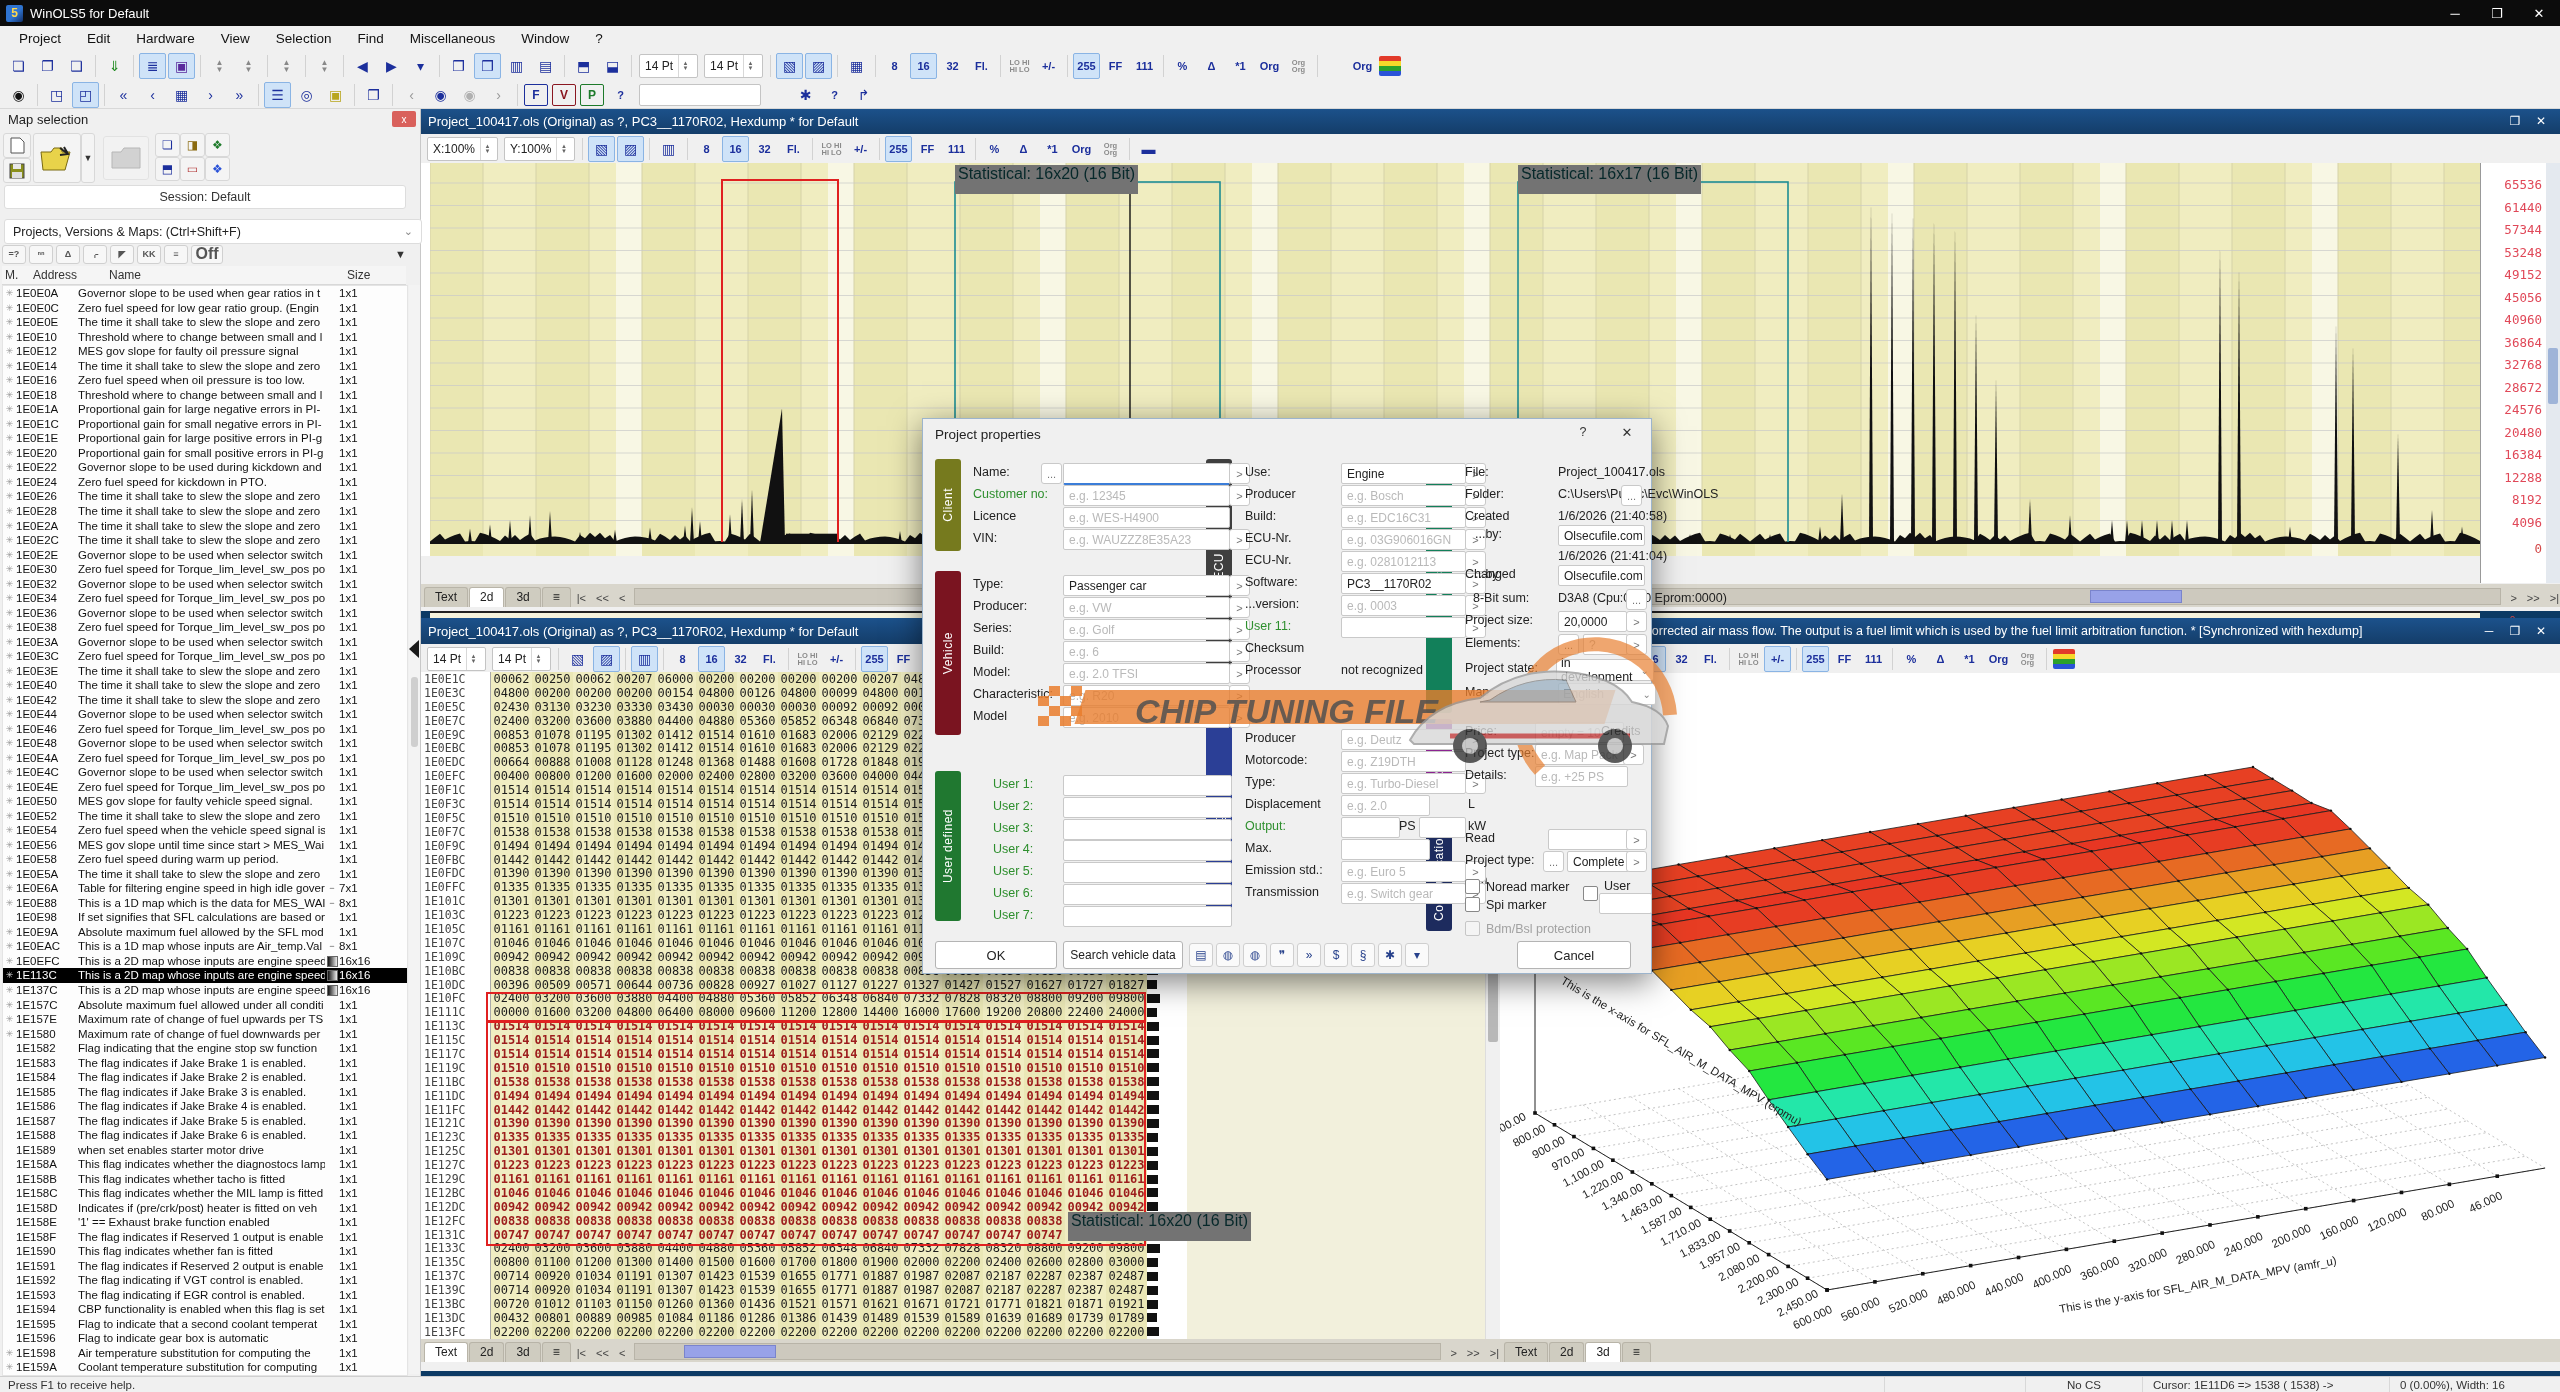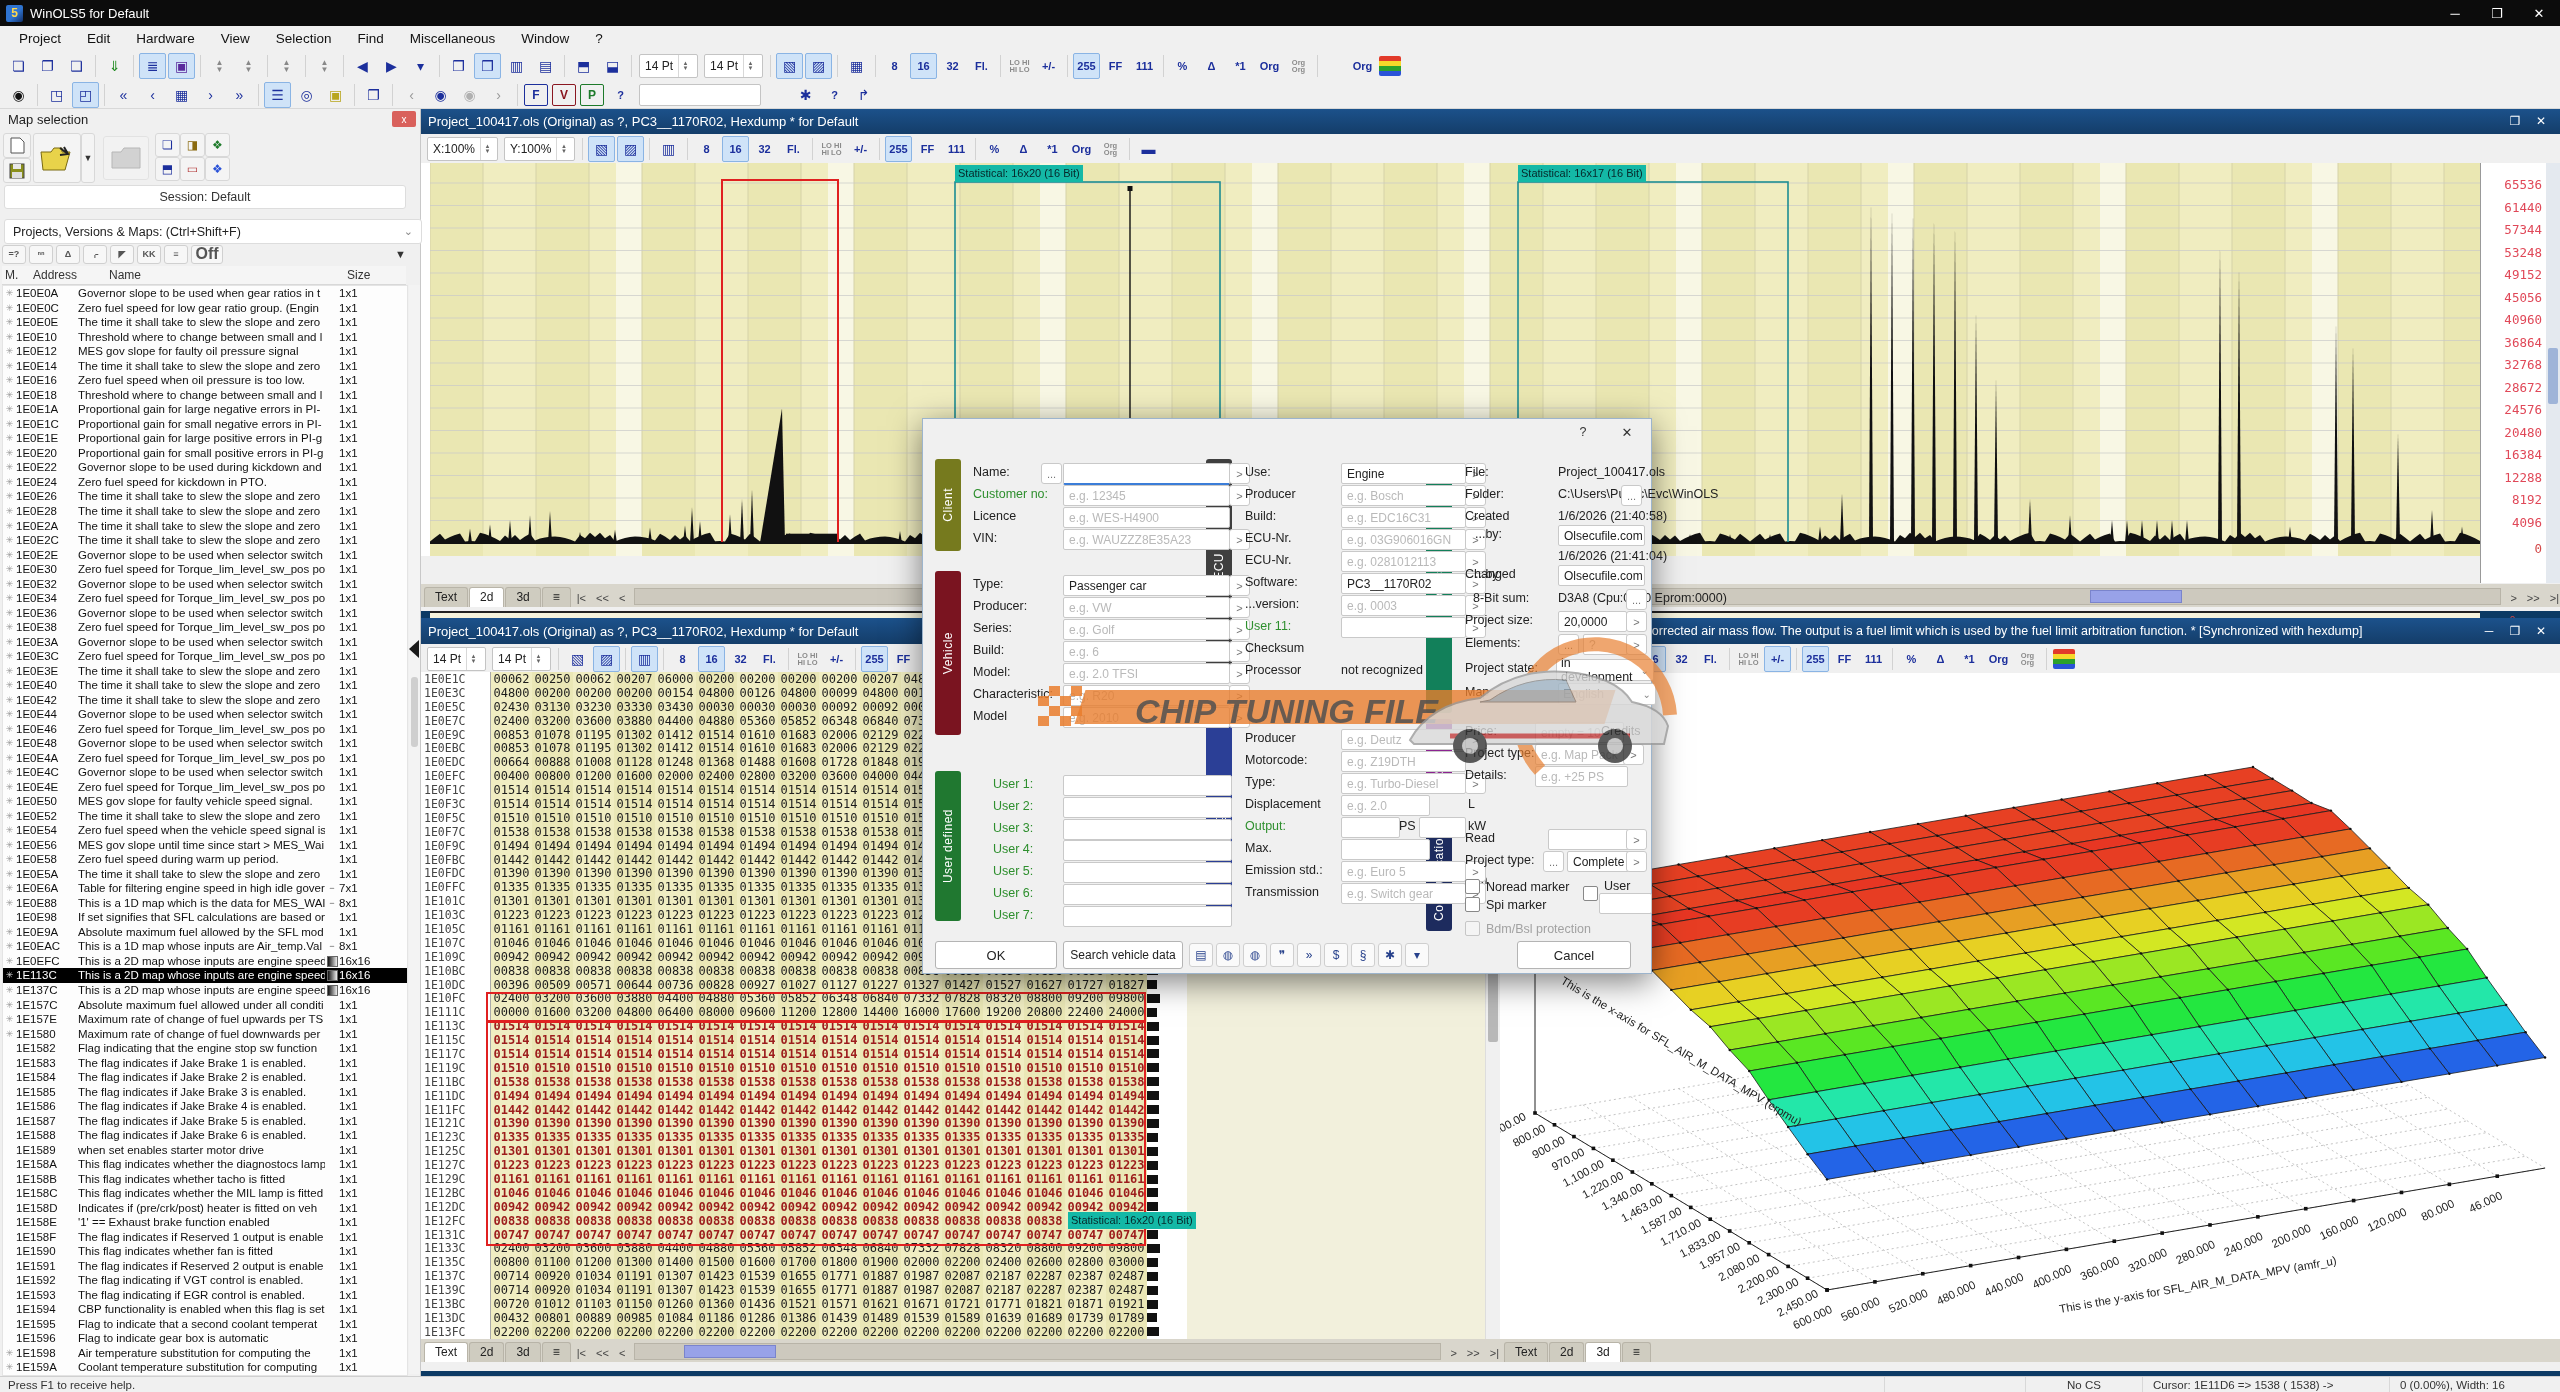--- a/index.html
+++ b/index.html
@@ -75,21 +75,21 @@
   .tabrow{height:23px;background:#d9d6cc;display:flex;align-items:flex-end;font-size:12px;color:#222;padding-left:4px;}
   .tab{padding:2px 10px 3px 10px;border:1px solid #b8b4a8;border-bottom:none;background:#cfccc0;margin-right:1px;
     border-radius:3px 3px 0 0;}
   .tab.active{background:#fff;}
   .tnav{padding:2px 5px 3px;color:#444;font-size:11px;}
   .htrack{flex:1;height:15px;background:#cdc9be;border:1px solid #b8b4a8;margin:0 4px 2px;position:relative;}
   .hthumb{position:absolute;top:1px;height:11px;background:#98a2e8;border:1px solid #7a84cc;}
   
   #chartwrap{position:absolute;left:0px;top:55px;width:2140px;height:393px;background:#fff;}
   #chartsvg{position:absolute;left:10px;top:0;}
-  .statlabel{position:absolute;font-size:11px;color:#06282a;background:#14b8a6;padding:0 3px;height:17px;line-height:17px;
+  .statlabel{position:absolute;font-size:16px;color:#06282a;background:#737373;padding:0 3px;height:29px;line-height:17px;
     white-space:nowrap;z-index:3;}
   #valcol{position:absolute;left:2060px;top:0px;width:66px;height:420px;background:#fff;border-left:1px solid #999;
     font-family:"DejaVu Sans Mono",monospace;font-size:12.5px;color:#e04858;}
   #valcol div{position:absolute;right:5px;}
   #vscroll{position:absolute;left:2126px;top:0;width:14px;height:420px;background:#e4e9ef;}
   #vscroll .th{position:absolute;left:2px;width:10px;height:56px;top:44%;background:#9fb4d8;border-radius:2px;}
   #axisrow{position:absolute;left:10px;top:448px;width:2050px;height:27px;background:#f6f4dd;border-top:2px solid #222;
     font-family:"DejaVu Sans Mono",monospace;font-size:12px;color:#d34848;overflow:hidden;}
   #axisrow span{position:absolute;top:6px;}
   #wrapglyph{position:absolute;left:2078px;top:452px;font-size:14px;color:#111;}
@@ -2902,20 +2902,21 @@
     <div class="tabrow" id="d3-tabrow" style="position:absolute;left:0;top:721px;width:1060px">
         <div class="tab">Text</div>
         <div class="tab">2d</div>
         <div class="tab active">3d</div>
         <div class="tab">≡</div>
       </div>
   </div>
 </div>
 
 <div id="dialog">
+  <div id="dlg-title">Project properties</div>
   <div id="dlg-help">?</div>
   <div id="dlg-close">✕</div>
   <div id="dlg-body">
       <div class="vtab" style="left: 12px; top: 40px; height: 92px; background: rgb(118, 122, 30);">
         <span>Client</span>
       </div>
       <div class="vtab" style="left: 12px; top: 152px; height: 164px; background: rgb(122, 20, 32);">
         <span>Vehicle</span>
       </div>
       <div class="vtab" style="left: 12px; top: 352px; height: 150px; background: rgb(32, 120, 48);">

